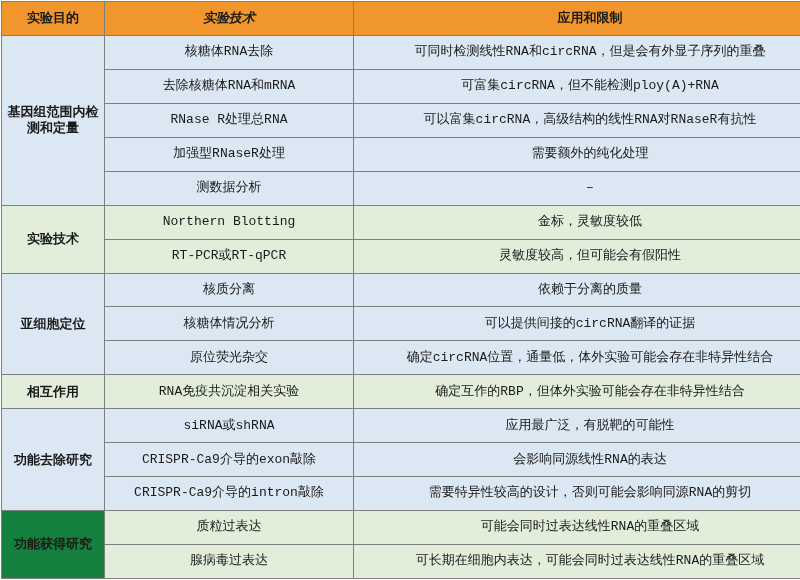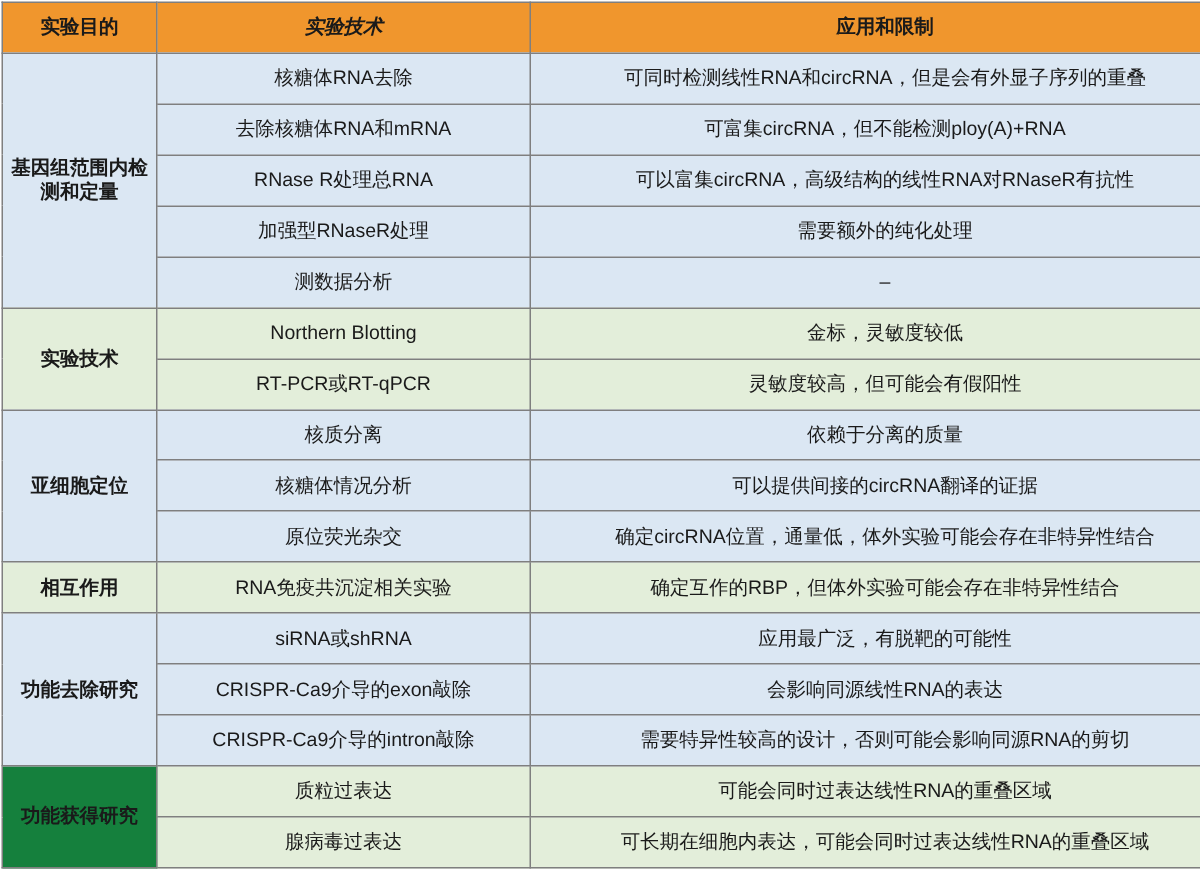--- a/index.html
+++ b/index.html
@@ -49,21 +49,21 @@
   .bg-green  { background: #e3eeda; }
   .bg-blue2  { background: #dbe7f3; }
   .bg-green2 { background: #e3eeda; }
   .bg-blue3  { background: #dbe7f3; margin-left: 36px; }
   .bg-green3 { background: #15803d; }
 
   .cellblue  { background: #dbe7f3; }
   .cellgreen { background: #e3eeda; margin-top: 26px; }
 
   td.mono {
-    font-family: Liberation Sans, sans-serif;
+    font-family: Liberation Mono, monospace;
   }
   .dash { font-size: 14px; }
 </style>
 </head>
 <body>
 
 <table class="matrix">
   <tbody>
     <tr>
       <td class="header col-purpose">实验目的</td>

